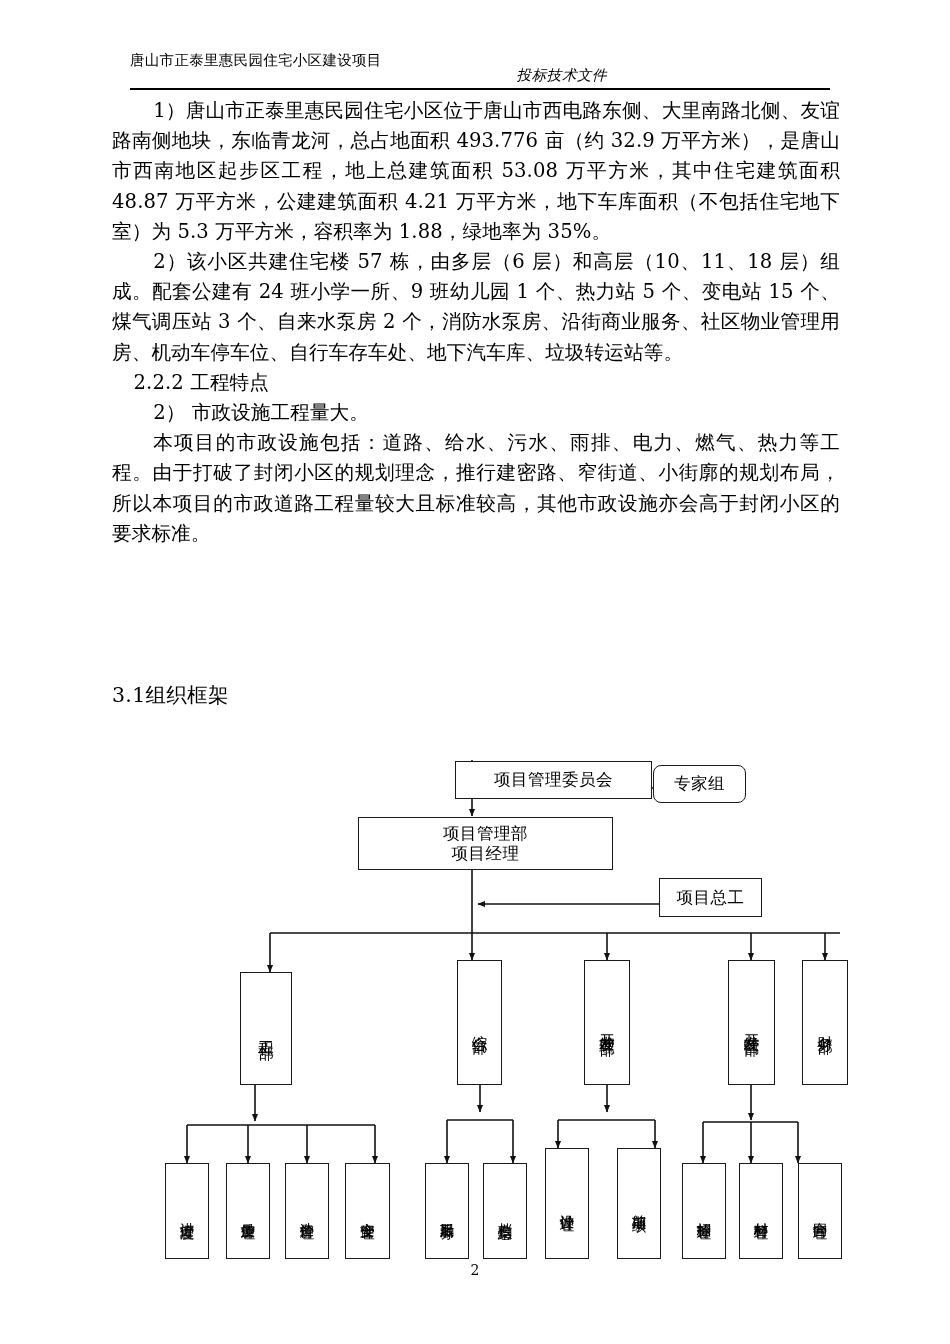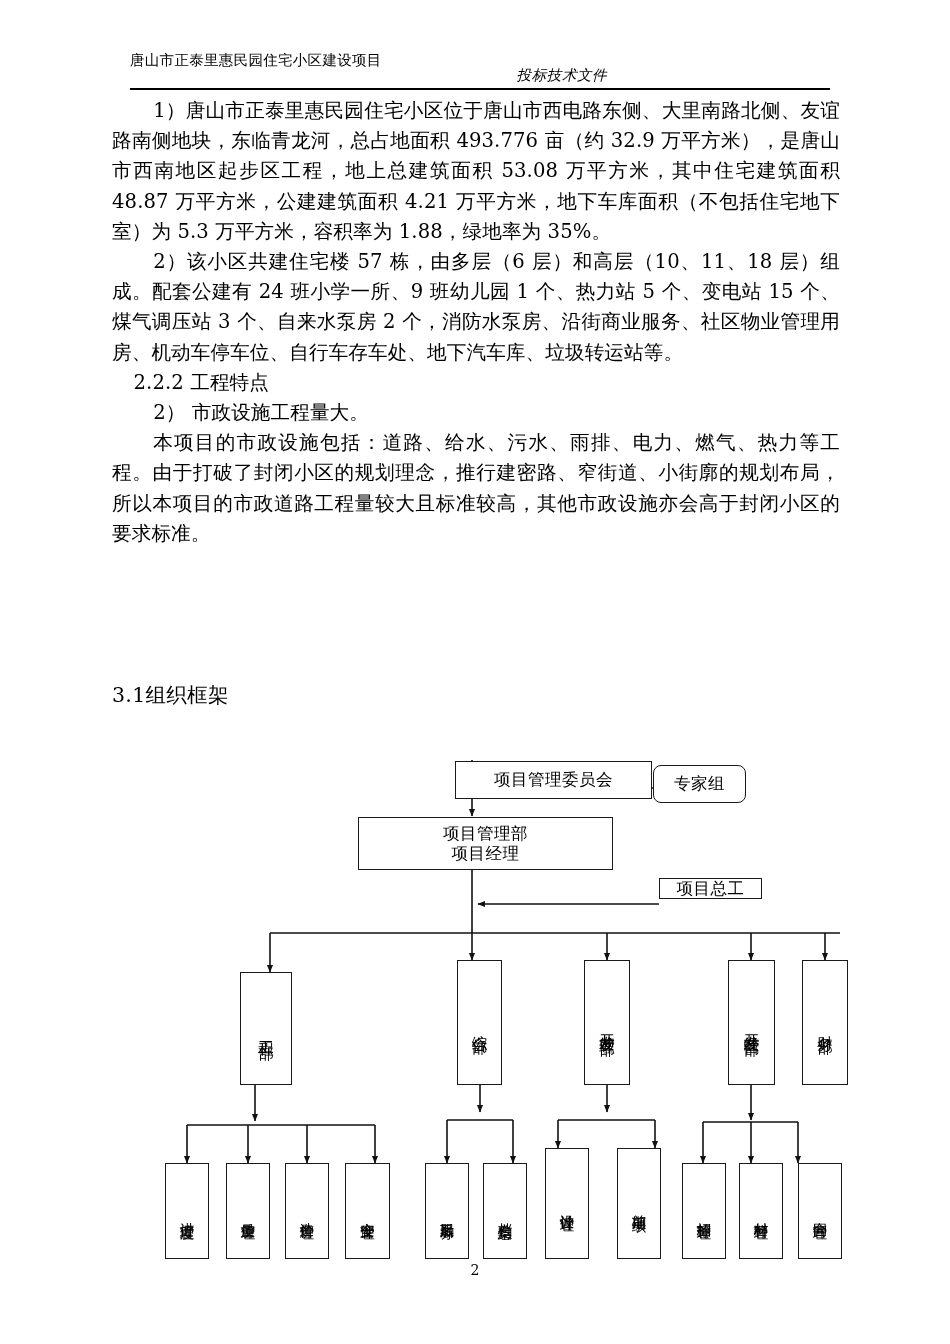--- a/index.html
+++ b/index.html
@@ -202,21 +202,21 @@
 
   <div class="node" style="left:455px; top:761px; width:197px; height:38px;">项目管理委员会</div>
 
   <div class="node" style="left:653px; top:765px; width:93px; height:38px;border-radius:8px;">专家组</div>
 
   <div class="node" style="left:358px; top:817px; width:255px; height:53px; flex-direction:column;">
     <span>项目管理部</span>
     <span>项目经理</span>
   </div>
 
-  <div class="node" style="left:659px; top:878px; width:103px; height:21px;">项目总工</div>
+  <div class="node" style="left:659px; top:878px; width:103px; height:39px;">项目总工</div>
 
   <div class="node vert" style="left:240px; top:972px; width:52px; height:113px;">工程部</div>
   <div class="node vert" style="left:457px; top:960px; width:45px; height:125px;">综合部</div>
   <div class="node vert" style="left:584px; top:960px; width:46px; height:125px;">开发管理部</div>
   <div class="node vert" style="left:728px; top:960px; width:47px; height:125px;">开发经营部</div>
   <div class="node vert" style="left:802px; top:960px; width:46px; height:125px;">财务部</div>
 
   <div class="node vert-sm" style="left:165px; top:1163px; width:44px; height:96px;">进度管理</div>
   <div class="node vert-sm" style="left:226px; top:1163px; width:44px; height:96px;">质量管理</div>
   <div class="node vert-sm" style="left:285px; top:1163px; width:44px; height:96px;">造价管理</div>

